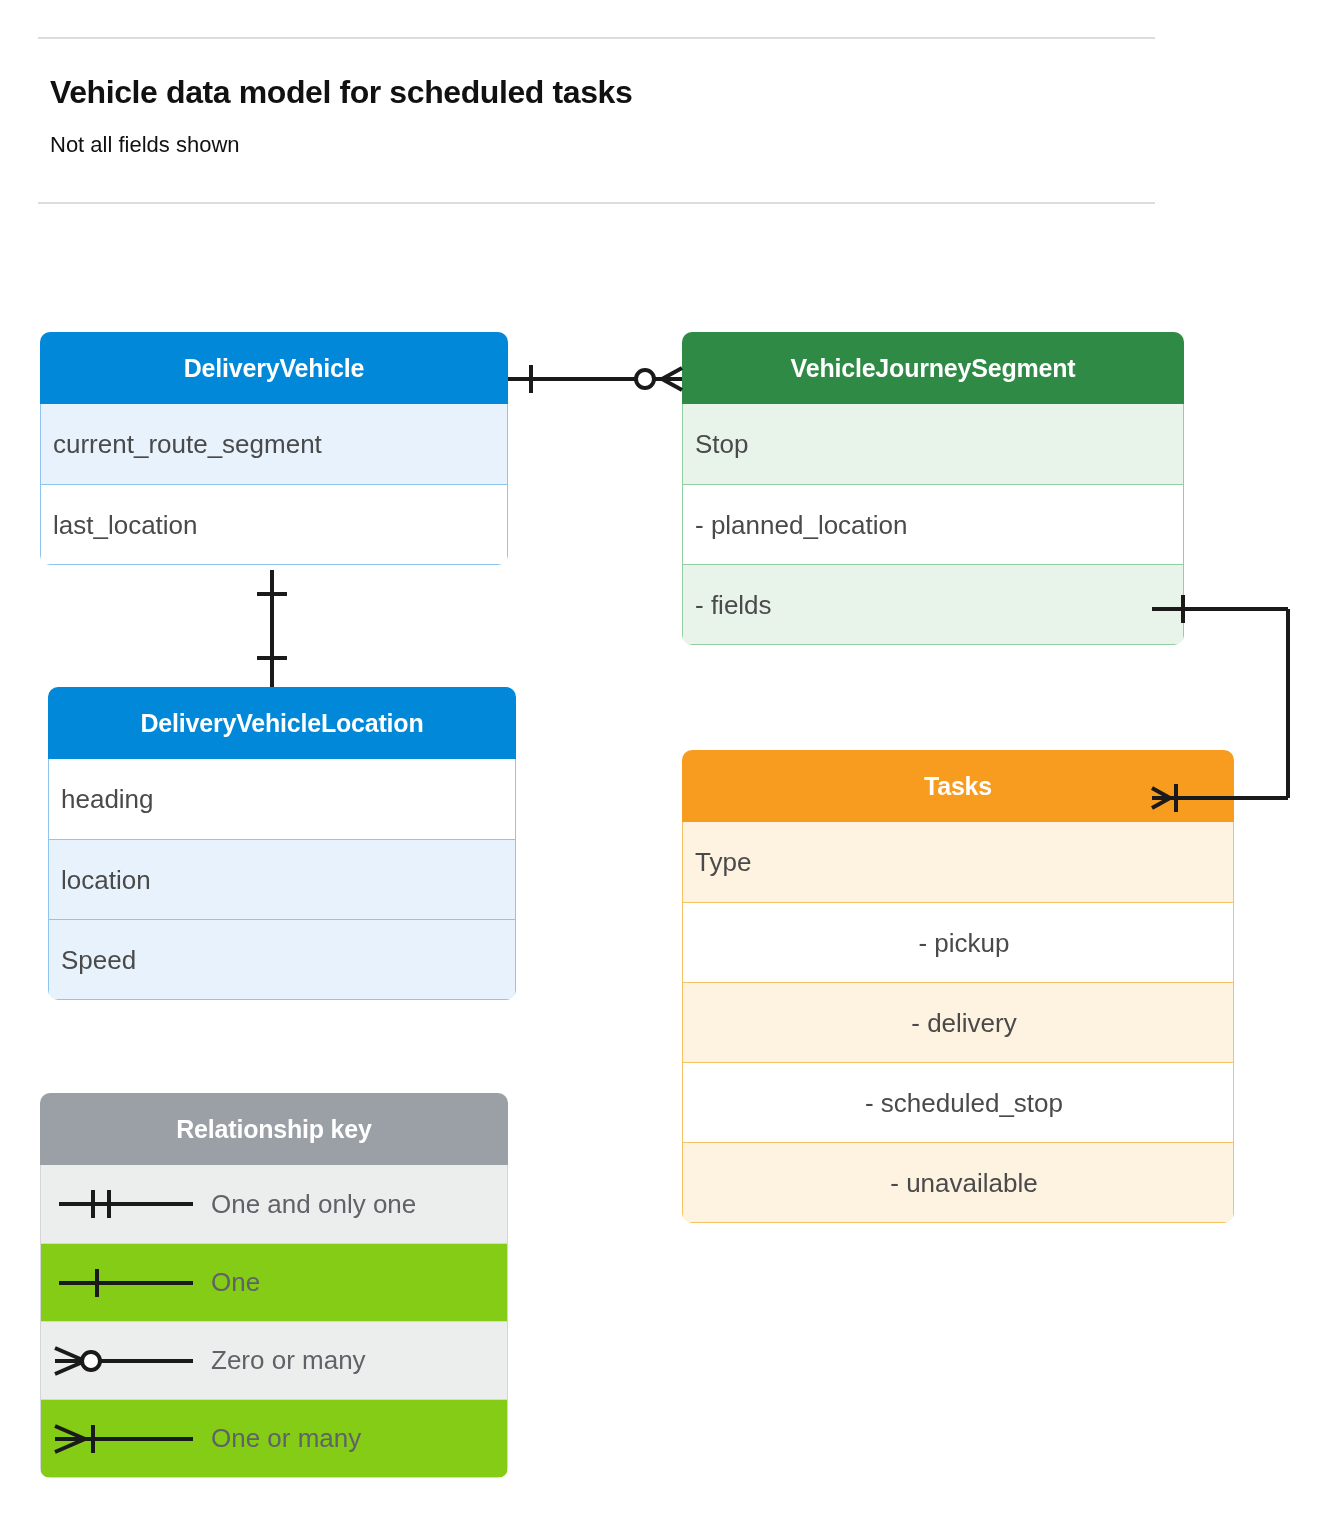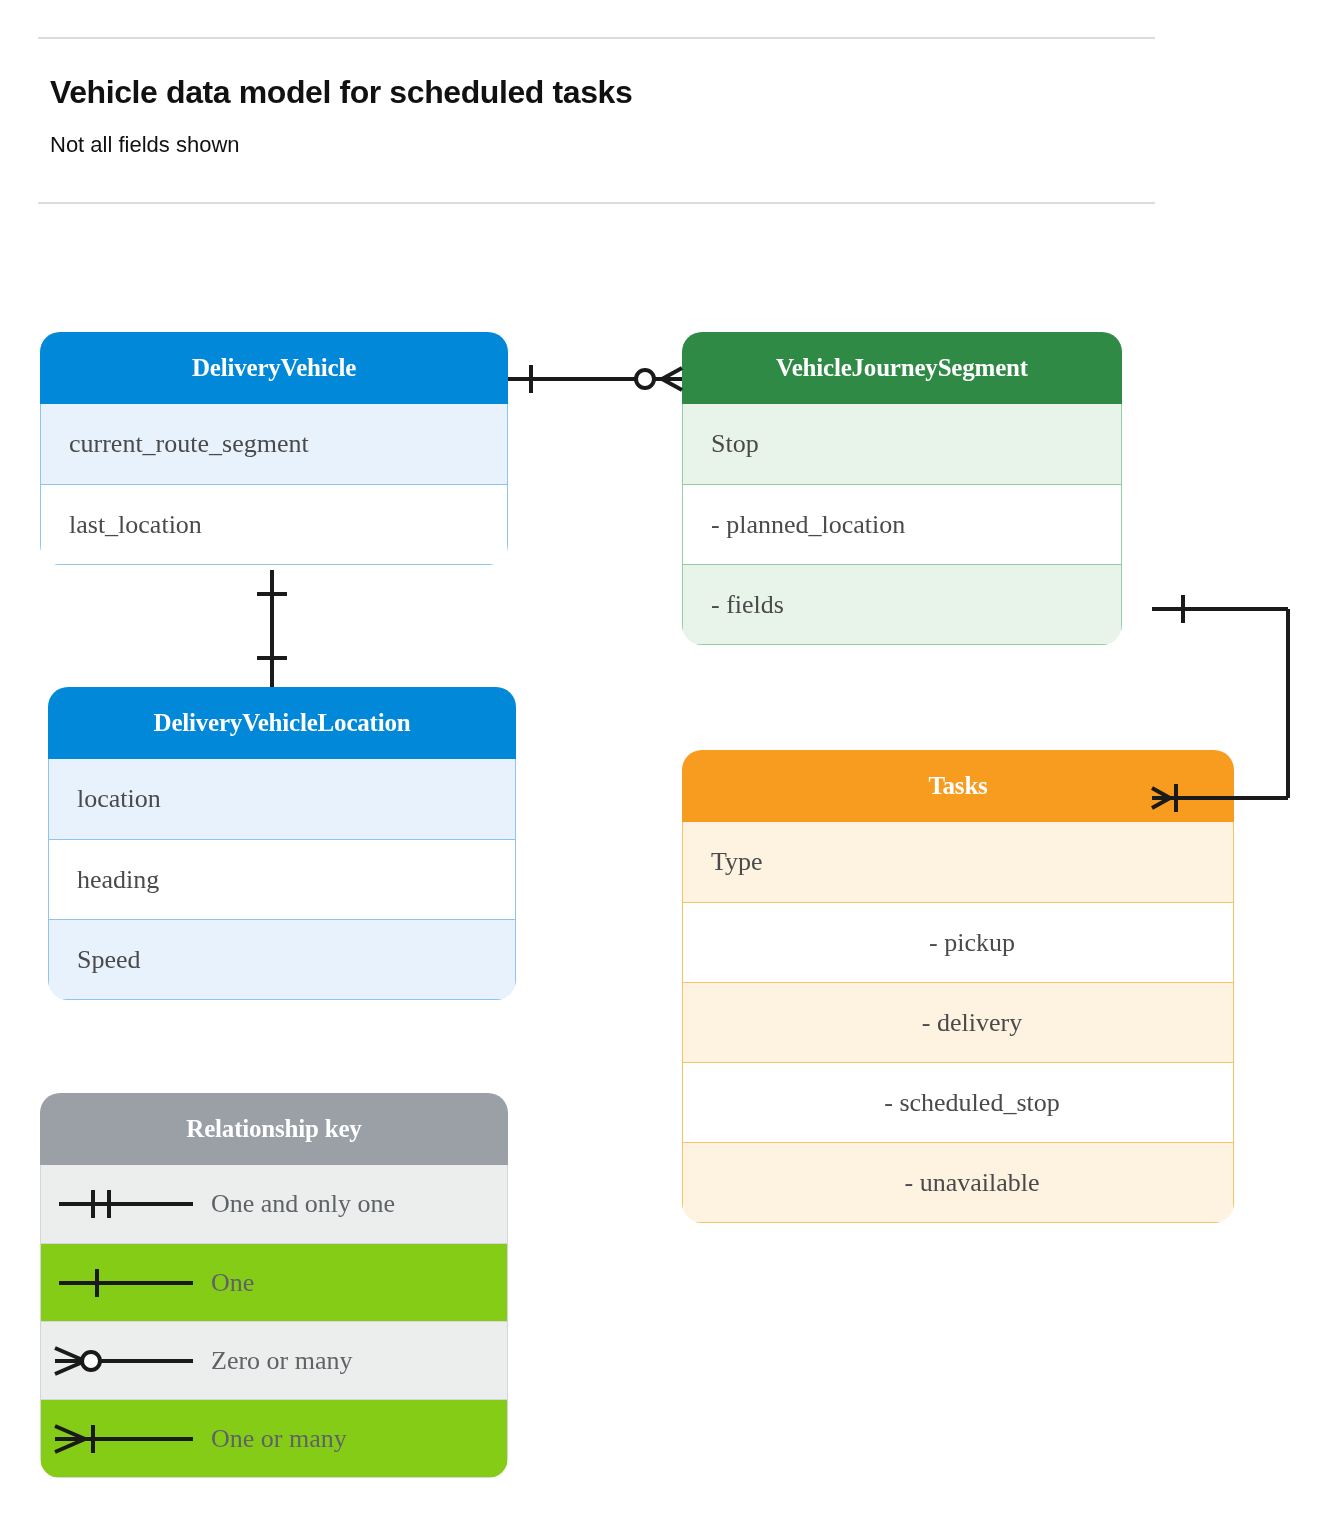--- a/index.html
+++ b/index.html
@@ -43,24 +43,23 @@
     font-size: 22px;
     font-weight: normal;
     color: #111111;
     white-space: nowrap;
     text-align: center;
   }
 
   
   .entity {
     position: absolute;
-    border-radius: 20px;
-    overflow: hidden;
-    box-sizing: border-box;
-    font-family: Liberation Serif, serif;
+    border-radius: 10px;
+    overflow: hidden;
+    box-sizing: border-box;
   }
   .entity-header {
     height: 72px;
     line-height: 72px;
     text-align: center;
     color: #ffffff;
     font-size: 25px;
     font-weight: bold;
     letter-spacing: -0.2px;
     white-space: nowrap;
@@ -71,21 +70,21 @@
     border-width: 0 1.5px 1.5px 1.5px;
     border-bottom-left-radius: 4px;
     border-bottom-right-radius: 4px;
     box-sizing: border-box;
   }
   .entity-row {
     height: 80px;
     line-height: 80px;
     font-size: 26px;
     color: #4a4a4a;
-    padding-left: 28px;
+    padding-left: 12px;
     box-sizing: border-box;
     white-space: nowrap;
     overflow: hidden;
   }
   .entity-row + .entity-row { border-top-style: solid; border-top-width: 1.5px; }
 
   
   .theme-blue .entity-header { background: #0288d8; }
   .theme-blue .entity-rows  { border-color: #8fc4ee; }
   .theme-blue .entity-row + .entity-row { border-top-color: #8fc4ee; }
@@ -107,21 +106,21 @@
   .theme-orange .row-plain { background: #ffffff; }
 
   
   .theme-gray .entity-header { background: #9aa0a6; }
   .theme-gray .entity-rows  { border-color: #d4d6d9; }
   .theme-gray .row-alt { background: #eceded; }
   .theme-gray .row-plain { background: #84cc16; }
 
   
   #entity-delivery-vehicle { left: 40px; top: 332px; width: 468px; }
-  #entity-vehicle-journey-segment { left: 682px; top: 332px; width: 440px; }
+  #entity-vehicle-journey-segment { left: 682px; top: 332px; width: 502px; }
   #entity-delivery-vehicle-location { left: 48px; top: 687px; width: 468px; }
   #entity-tasks { left: 682px; top: 750px; width: 552px; }
   #legend-box { left: 40px; top: 1093px; width: 468px; }
 
   
   .legend-row {
     height: 78px;
     display: flex;
     align-items: center;
     box-sizing: border-box;
@@ -171,22 +170,22 @@
   <div class="entity-rows">
     <div class="entity-row row-alt">Stop</div>
     <div class="entity-row row-plain">-  planned_location</div>
     <div class="entity-row row-alt">- fields</div>
   </div>
 </div>
 
 <div class="entity theme-blue" id="entity-delivery-vehicle-location">
   <div class="entity-header">DeliveryVehicleLocation</div>
   <div class="entity-rows">
+    <div class="entity-row row-plain">heading</div>
     <div class="entity-row row-alt">location</div>
-    <div class="entity-row row-plain">heading</div>
     <div class="entity-row row-alt">Speed</div>
   </div>
 </div>
 
 <div class="entity theme-orange" id="entity-tasks">
   <div class="entity-header">Tasks</div>
   <div class="entity-rows">
     <div class="entity-row row-alt">Type</div>
     <div class="entity-row row-plain">-  pickup</div>
     <div class="entity-row row-alt">-  delivery</div>

